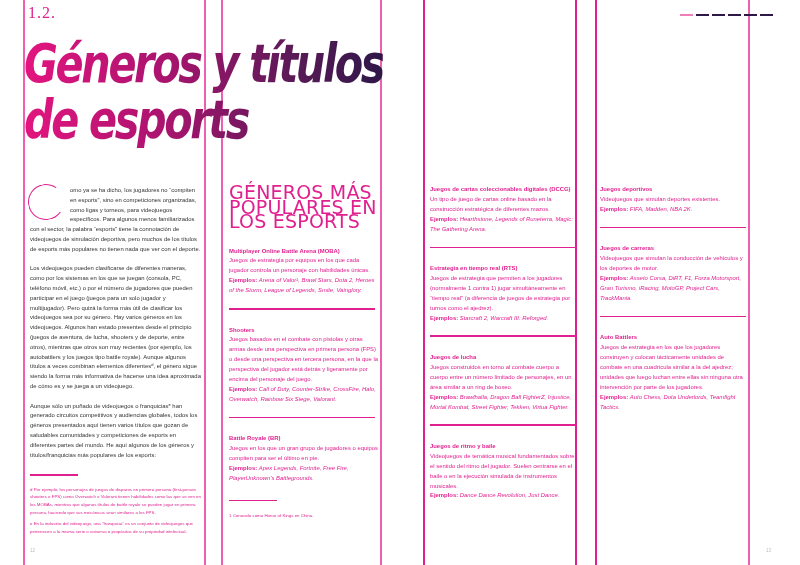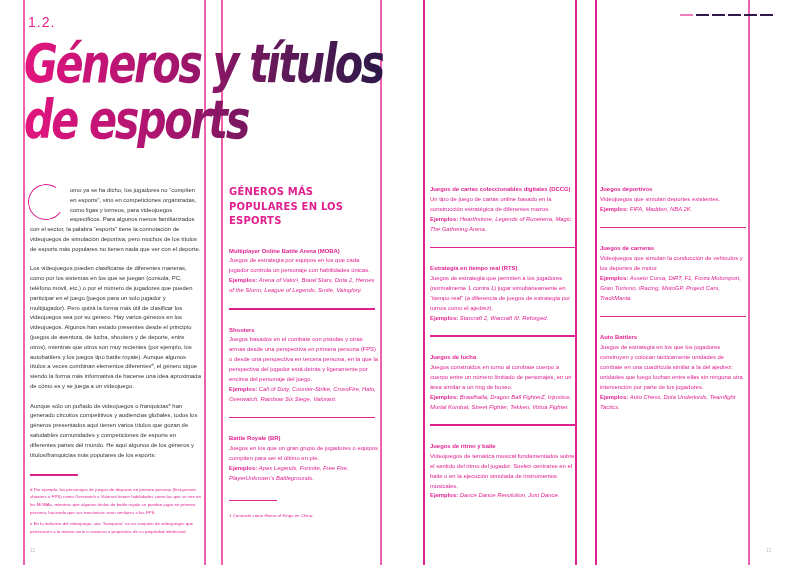--- a/index.html
+++ b/index.html
@@ -1,35 +1,35 @@
 <!DOCTYPE html>
 <html><head>
 <meta charset="utf-8">
 <style>
   * { box-sizing: border-box; margin: 0; padding: 0; }
   html, body { width: 800px; height: 565px; overflow: hidden; background: #fff; }
   body { position: relative; font-family: "Liberation Sans", sans-serif; color: #222; }
   .vline { position: absolute; top: 0; height: 565px; width: 2px; background: #ee5fb0; }
   .vline.dark { background: #e0208f; }
-  .section-num { position: absolute; left: 28px; top: 14px; font-size: 14px; color: #e0208f; letter-spacing: 1px; font-family: Liberation Sans, sans-serif; font-weight: 300; }
+  .section-num { position: absolute; left: 28px; top: 4px; font-size: 16px; color: #e0208f; letter-spacing: 1px; font-family: Liberation Serif, serif; font-weight: 300; }
   .title { position: absolute; left: 24px; top: 36px; font-family: "DejaVu Sans", sans-serif; font-weight: bold; font-style: italic; font-size: 53px; line-height: 56px; letter-spacing: -3px; transform: scaleX(0.78); transform-origin: left top;
     background: linear-gradient(90deg, #e3157f 0%, #a8146e 40%, #5a1a57 75%, #2e1848 100%);
     -webkit-background-clip: text; background-clip: text; color: transparent; white-space: nowrap; }
   .title span { display: block; }
   .dashes { position: absolute; top: 14px; left: 680px; display: flex; gap: 3px; }
   .dashes .d { width: 13px; height: 2px; background: #2e1848; }
   .dashes .d.pink { background: #ef7fb8; }
   .col-left { position: absolute; left: 30px; top: 186px; width: 172px; font-size: 5.9px; line-height: 9.8px; color: #333; }
   .col-left p { margin-bottom: 9.8px; }
   .dropcap { float: left; width: 36px; height: 36px; border: 1.5px solid #e0208f; border-radius: 50%; margin: -2px 6px 2px -2px; border-right-color: transparent; transform: rotate(-10deg); }
   .fn-sep { width: 48px; height: 1.5px; background: #e0208f; margin: 14px 0 10px; }
   .fn { color: #e0208f; font-size: 4.4px; line-height: 7.6px; margin-bottom: 4px; }
   .pg { position: absolute; font-size: 4.5px; color: #bbb; }
   .col { position: absolute; width: 150px; font-size: 5.9px; line-height: 9.9px; color: #e0208f; }
-  .col h2 { font-family: "DejaVu Sans", sans-serif; font-weight: bold; font-size: 10px; line-height: 14.5px; color: #e0208f; margin-bottom: 18px; letter-spacing: 0.2px; }
+  .col h2 { font-family: "DejaVu Sans", sans-serif; font-weight: normal; font-size: 19px; line-height: 14.5px; color: #e0208f; margin-bottom: 18px; letter-spacing: 0.2px; }
   .entry .etitle { font-weight: bold; }
   .entry em { font-style: italic; }
   .entry .ex-label { font-weight: bold; }
   .sep { height: 1.5px; background: #e0208f; margin: 12px 0 16px; width: 146px; }
   .fnote2 { font-size: 4.4px; color: #e0208f; margin-top: 8px; }
   .short-sep { width: 48px; height: 1.5px; background: #e0208f; margin: 16px 0 10px; }
 </style>
 </head>
 <body>
 

